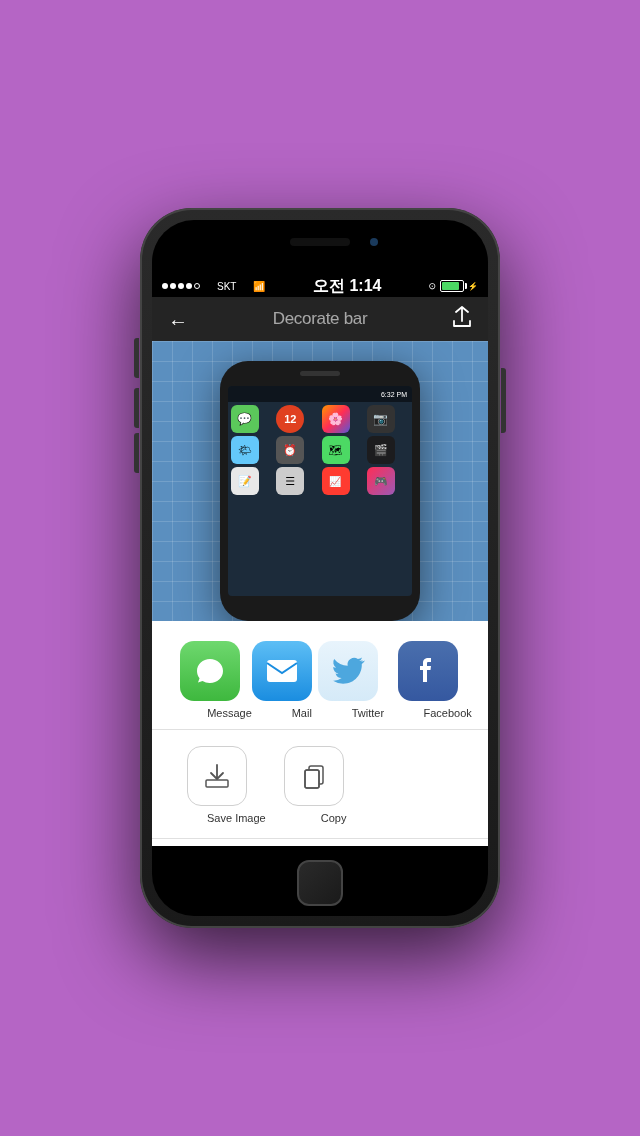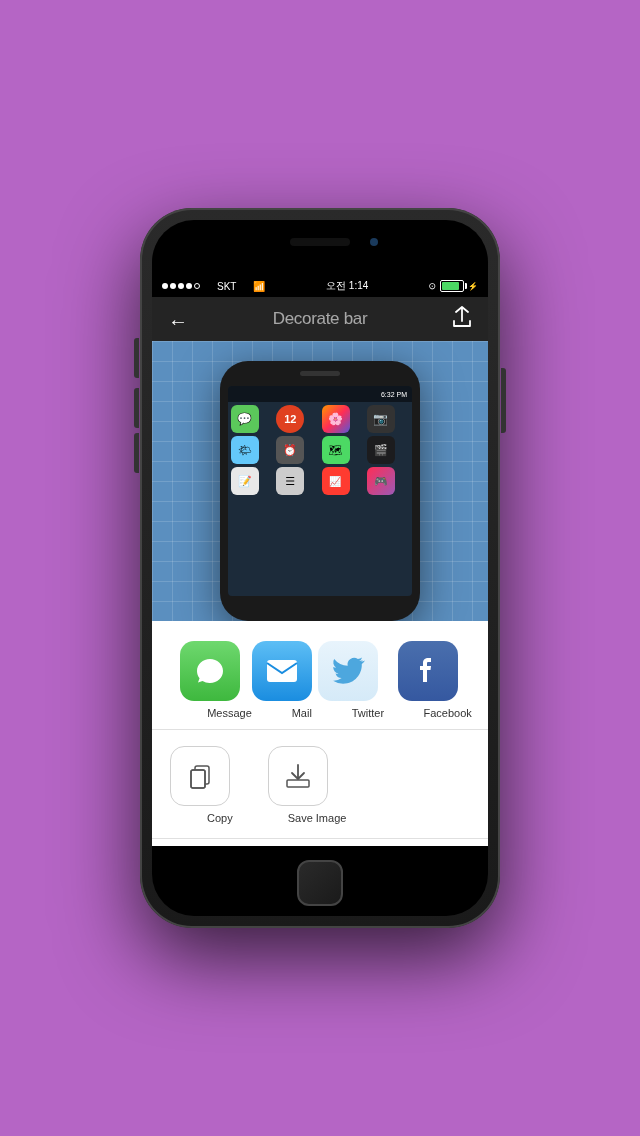--- a/index.html
+++ b/index.html
@@ -139,22 +139,22 @@
       border-radius: 50%;
       background: white;
     }
 
     .dot.empty {
       background: transparent;
       border: 1px solid white;
     }
 
     .status-center {
-      font-size: 10px;
-      font-weight: 400;
+      font-size: 16px;
+      font-weight: 700;
     }
 
     .status-right {
       display: flex;
       align-items: center;
       gap: 4px;
       font-size: 9px;
     }
 
     .battery {
@@ -525,36 +525,36 @@
             </div>
             <span class="share-label">Facebook</span>
           </div>
         </div>
 
         <div class="action-row">
 
           <div class="action-item">
             <div class="action-icon">
               <svg width="28" height="28" viewBox="0 0 28 28" fill="none">
+                <rect x="3" y="18" width="22" height="7" rx="1" stroke="#555" stroke-width="1.5" fill="none"></rect>
+                <path d="M14 3v14M8 11l6 6 6-6" stroke="#555" stroke-width="1.8" stroke-linecap="round" stroke-linejoin="round"></path>
+              </svg>
+            </div>
+            <span class="share-label">Save Image</span>
+          </div>
+
+          <div class="action-item">
+            <div class="action-icon">
+              <svg width="28" height="28" viewBox="0 0 28 28" fill="none">
                 <rect x="9" y="4" width="14" height="18" rx="2" stroke="#555" stroke-width="1.5" fill="none"></rect>
                 <rect x="5" y="8" width="14" height="18" rx="2" stroke="#555" stroke-width="1.5" fill="white"></rect>
                 <rect x="5" y="8" width="14" height="18" rx="2" stroke="#555" stroke-width="1.5" fill="none"></rect>
               </svg>
             </div>
             <span class="share-label">Copy</span>
-          </div>
-
-          <div class="action-item">
-            <div class="action-icon">
-              <svg width="28" height="28" viewBox="0 0 28 28" fill="none">
-                <rect x="3" y="18" width="22" height="7" rx="1" stroke="#555" stroke-width="1.5" fill="none"></rect>
-                <path d="M14 3v14M8 11l6 6 6-6" stroke="#555" stroke-width="1.8" stroke-linecap="round" stroke-linejoin="round"></path>
-              </svg>
-            </div>
-            <span class="share-label">Save Image</span>
           </div>
         </div>
 
         <div class="cancel-row">
           
         </div>
       </div>
     </div>
   </div>
 </div>

